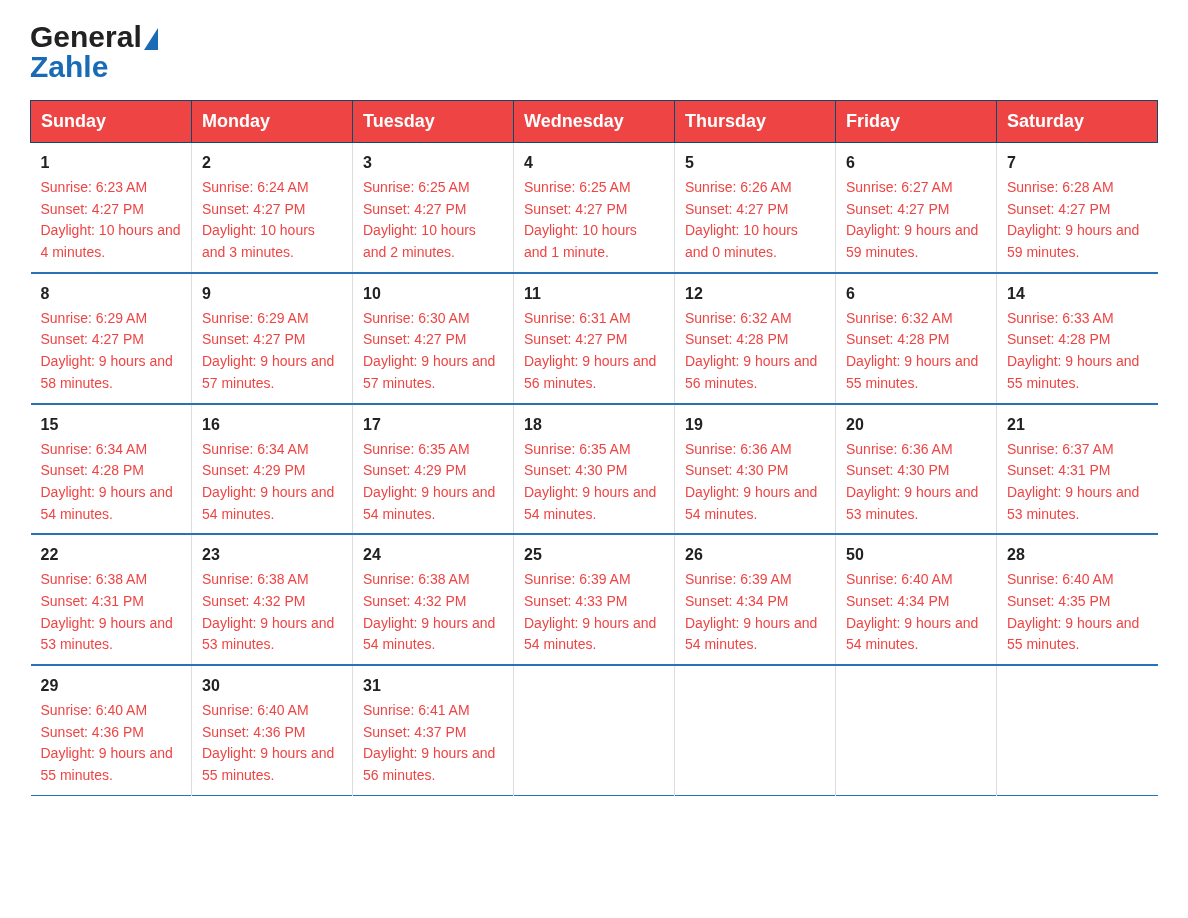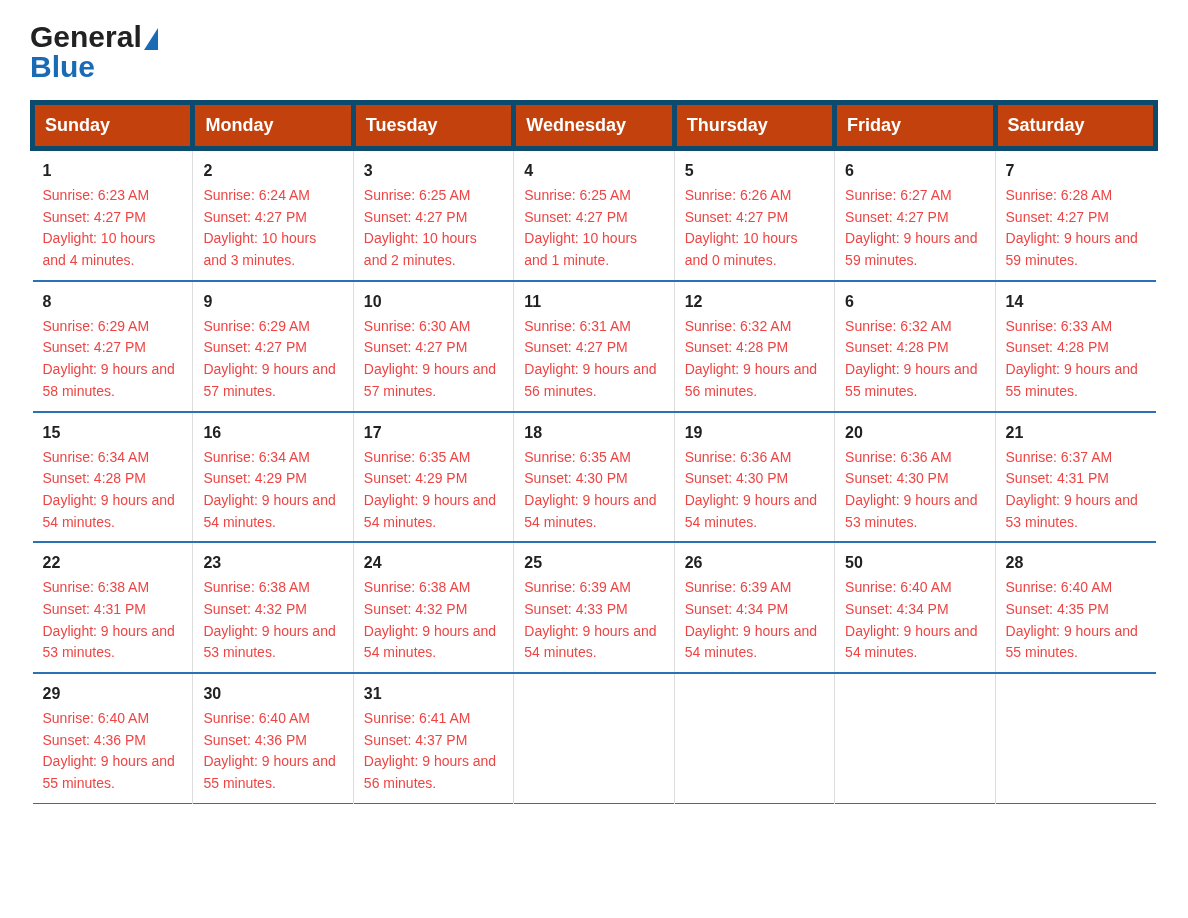--- a/index.html
+++ b/index.html
@@ -36,27 +36,27 @@
     .calendar-subtitle {
       font-size: 22px;
       color: #555;
       margin-top: 4px;
     }
     table {
       width: 100%;
       border-collapse: collapse;
     }
     thead th {
-      background-color: #c2410c;
+      background-color: #ef4444;
       color: #fff;
       font-size: 18px;
       font-weight: bold;
       padding: 10px 10px;
       text-align: left;
-      border: 5px solid #0c4a6e;
+      border: 1px solid #0c4a6e;
     }
     tbody tr {
       border-bottom: 2px solid #2a72b8;
     }
     tbody td {
       vertical-align: top;
       padding: 8px 10px;
       font-size: 13.5px;
       color: #333;
       line-height: 1.5;
@@ -105,21 +105,21 @@
   </style>
 </head>
 <body>
 
 <div class="header">
   <div class="logo-wrapper">
     <div class="logo-row">
       <span class="general-text">General</span>
       <div class="logo-triangle"></div>
     </div>
-    <span class="blue-text">Blue</span>
+    <span class="blue-text">Zahle</span>
   </div>
   <div class="title-block">
   </div>
 </div>
 
 <table>
   <thead>
     <tr>
     <th>Sunday</th>
         <th>Monday</th>

